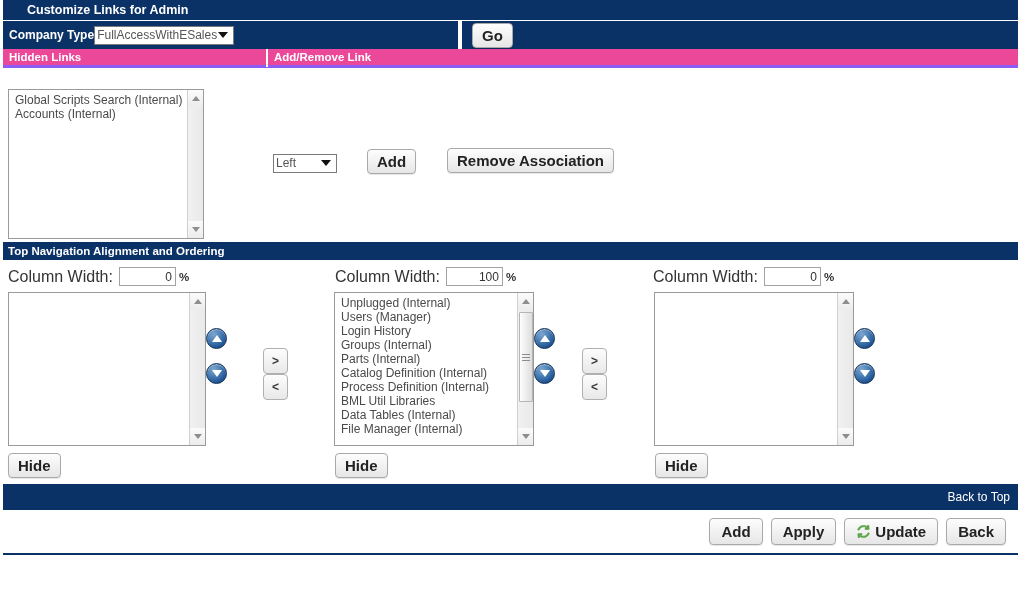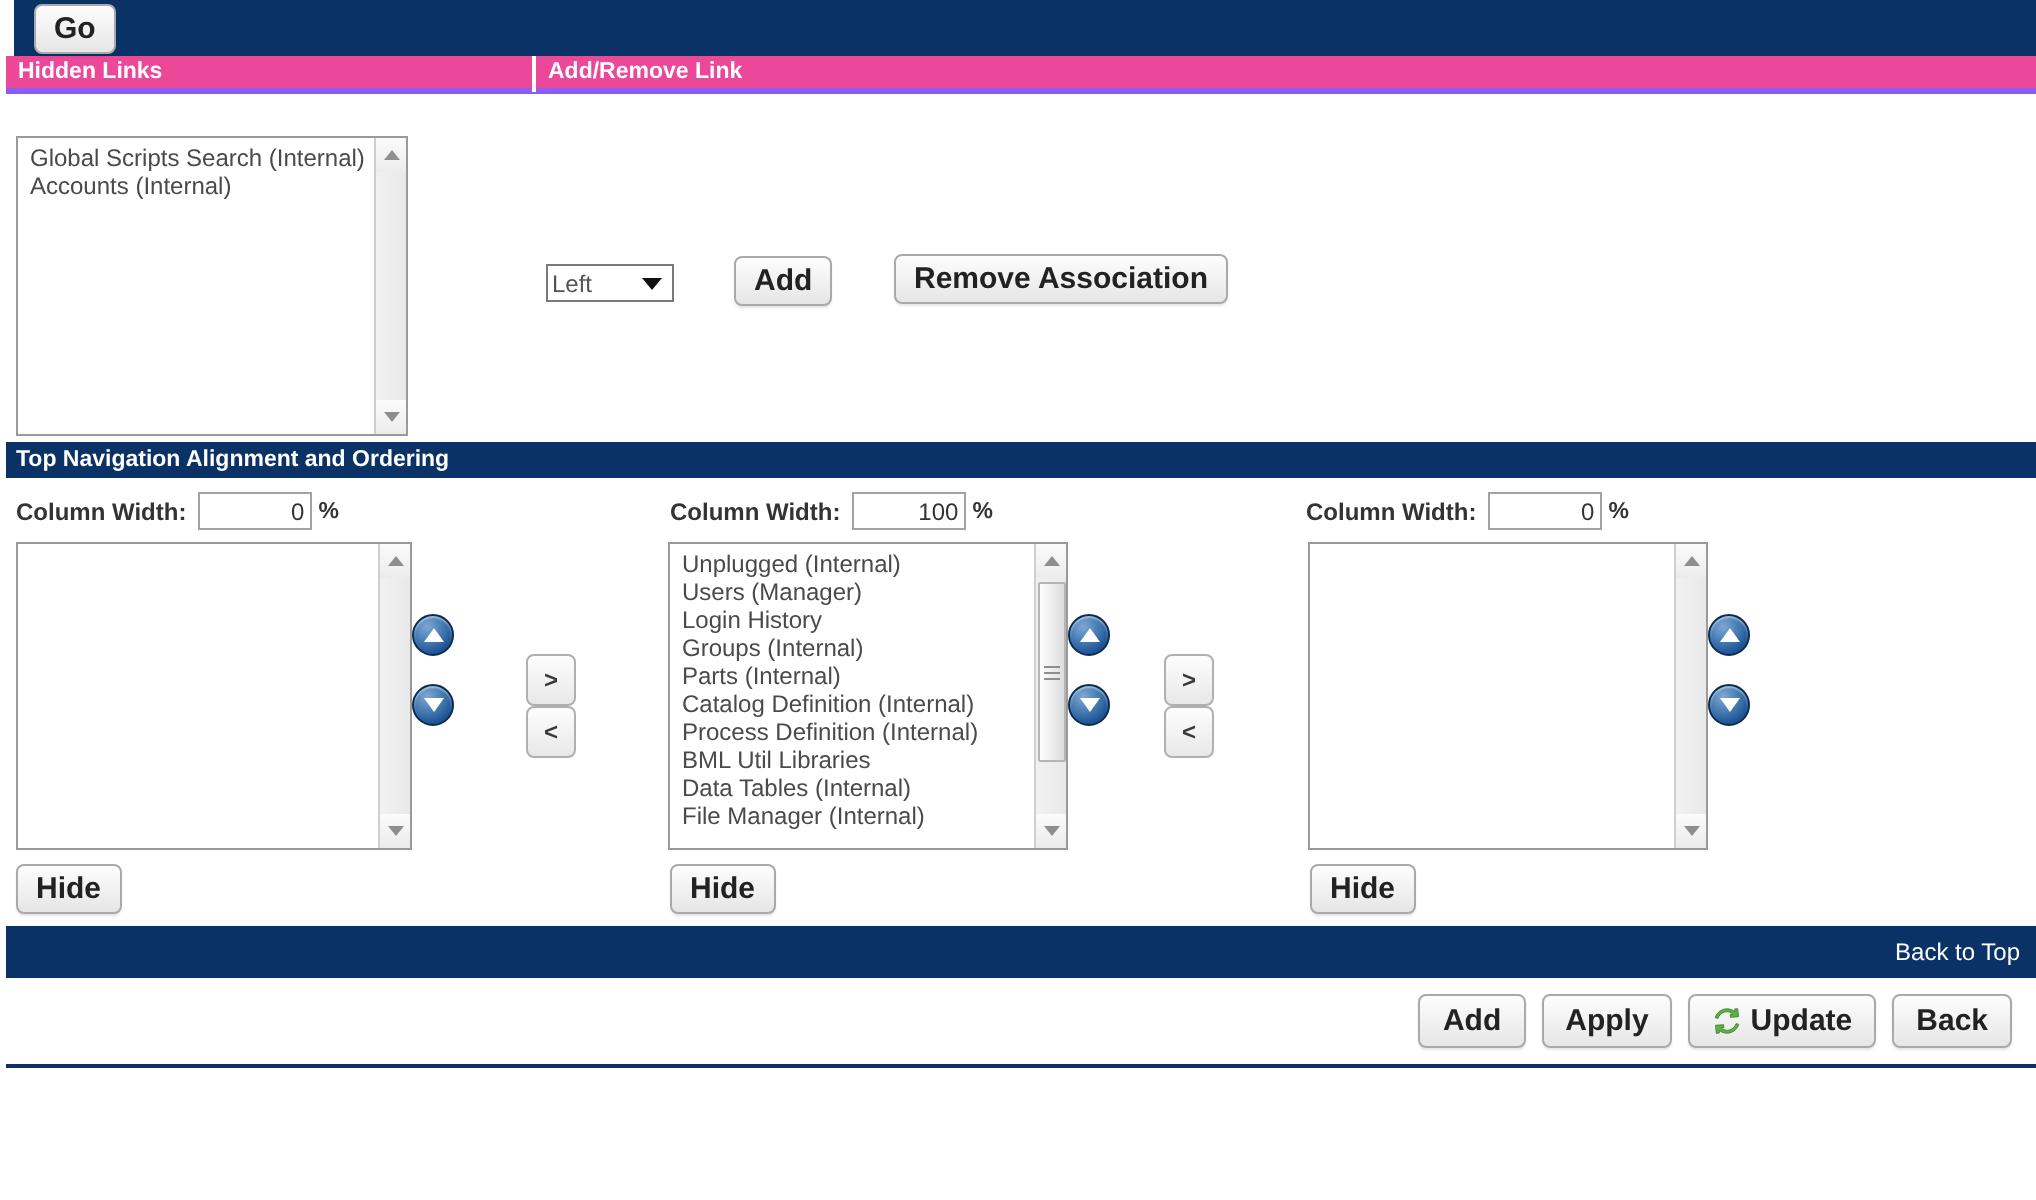--- a/index.html
+++ b/index.html
@@ -184,21 +184,21 @@
     display: flex; align-items: center;
     padding-left: 5px;
   }
 
   
   .colwrow {
     position: relative; height: 28px; background: #ffffff;
   }
   .cw { position: absolute; top: 7px; display: flex; align-items: center; }
   .cw .cwlbl {
-    font-size: 12px; font-weight: bold; color: #333;
+    font-size: 16px; font-weight: normal; color: #333;
     margin-right: 6px;
   }
   .cw input {
     font-family: "Liberation Sans", sans-serif;
     font-size: 12px; color: #333;
     text-align: right;
     width: 57px; height: 19px;
     border: 1px solid #a2a2a2;
     background: #ffffff;
     padding: 0 3px;
@@ -257,22 +257,34 @@
   }
   .footer .btn { min-height:24px; padding: 4px 11px; }
 
   .refresh-ico { display:inline-block; width:15px; height:15px; }
 </style>
 </head>
 <body>
 
 <div id="app">
 
+  <div class="titlebar">
+    <span class="title">Customize Links for Admin</span>
+  </div>
 
   <div class="filterbar">
+    <div class="fb-left">
+      <span class="lbl">Company Type</span>
+      <span class="ddl-wrap">
+        <select class="ddl" style="width:140px;">
+          <option>FullAccessWithESales</option>
+        </select>
+        <span class="caret"></span>
+      </span>
+    </div>
     <div class="vsep"></div>
     <div class="vsep"></div>
     <div class="fb-go">
       <button class="btn" style="min-width:30px;">Go</button>
     </div>
   </div>
 
   <div class="secthead">
     <div class="cell c1">Hidden Links</div>
     <div class="cell c2">Add/Remove Link</div>

